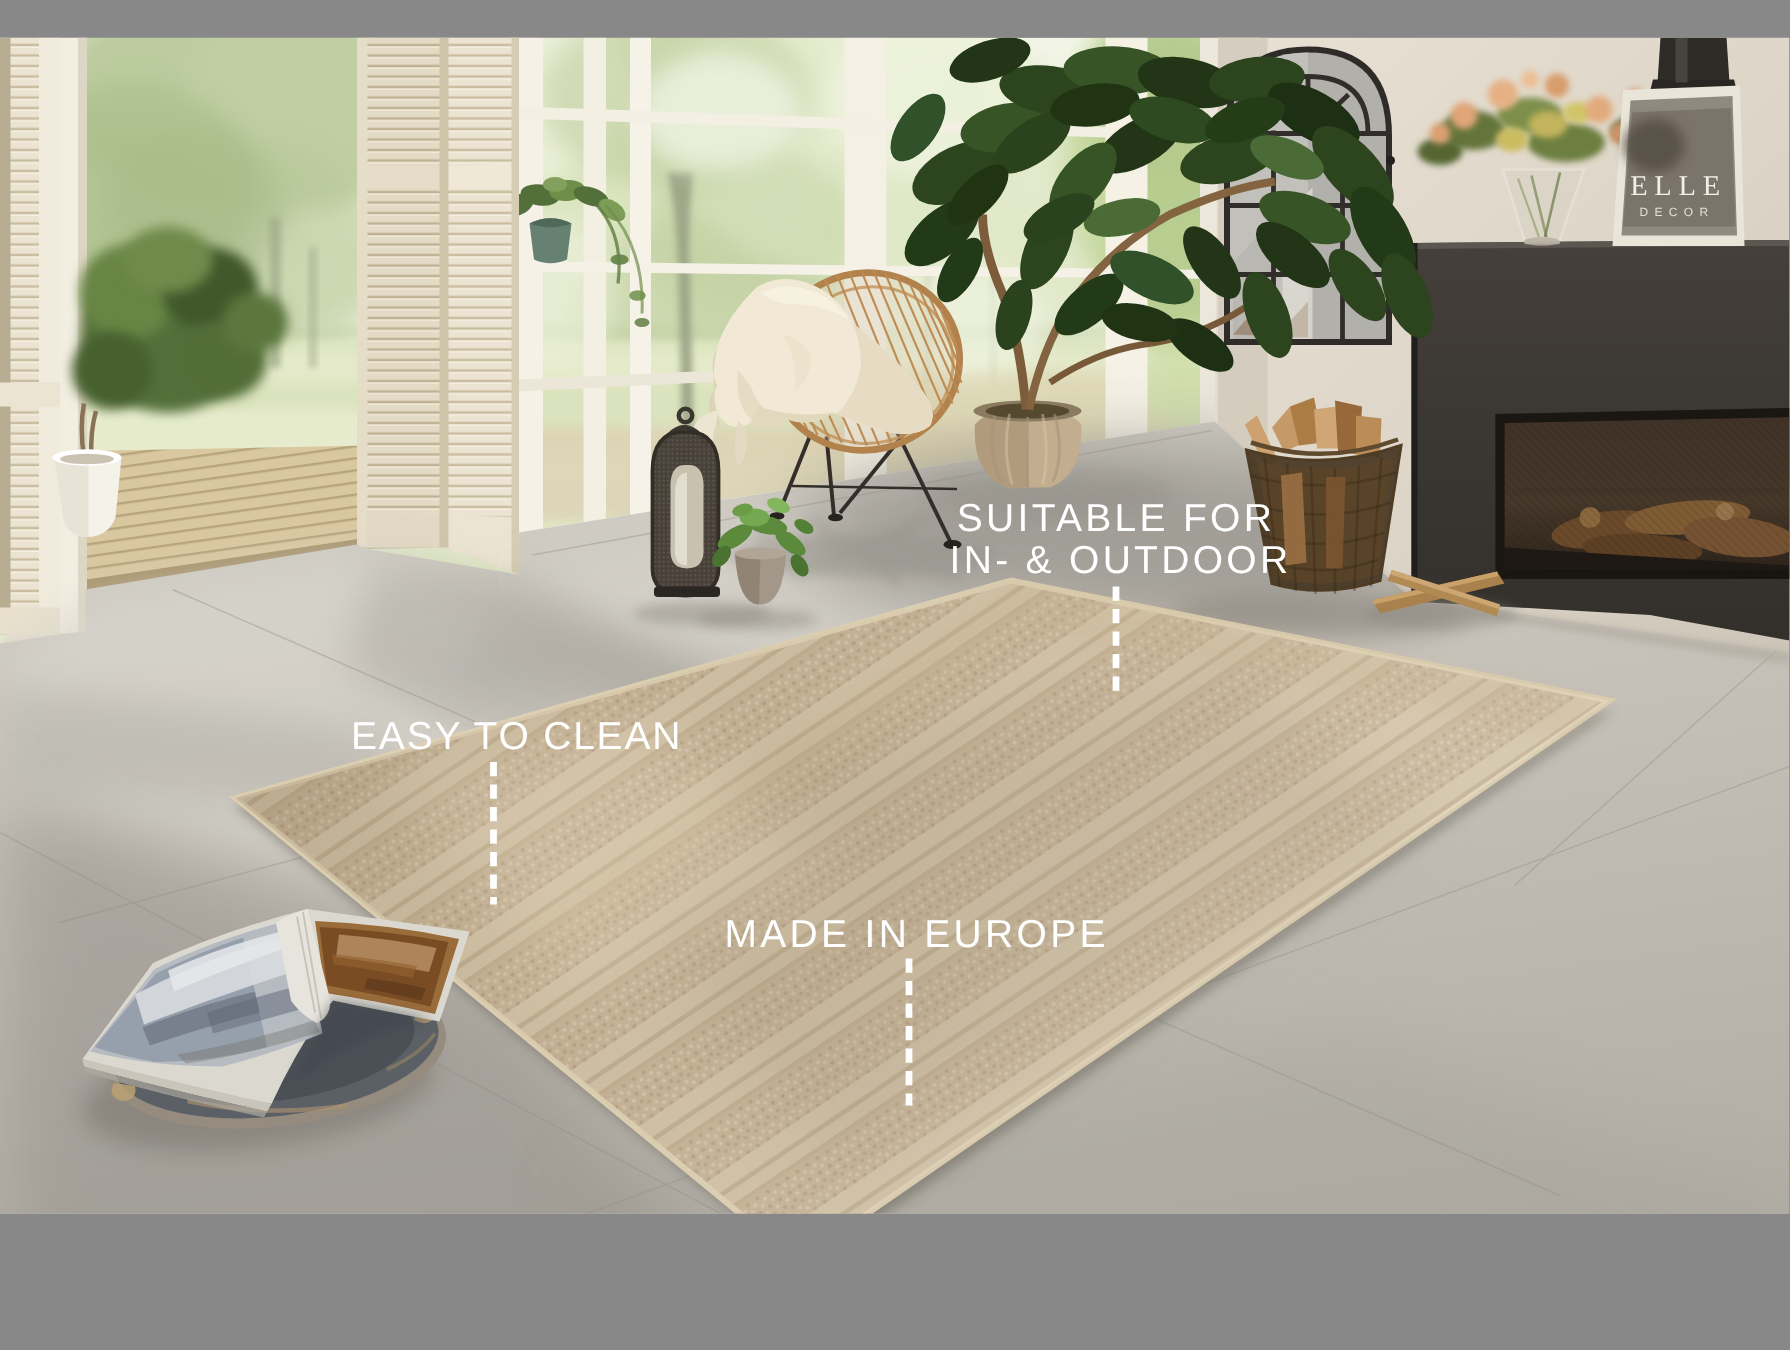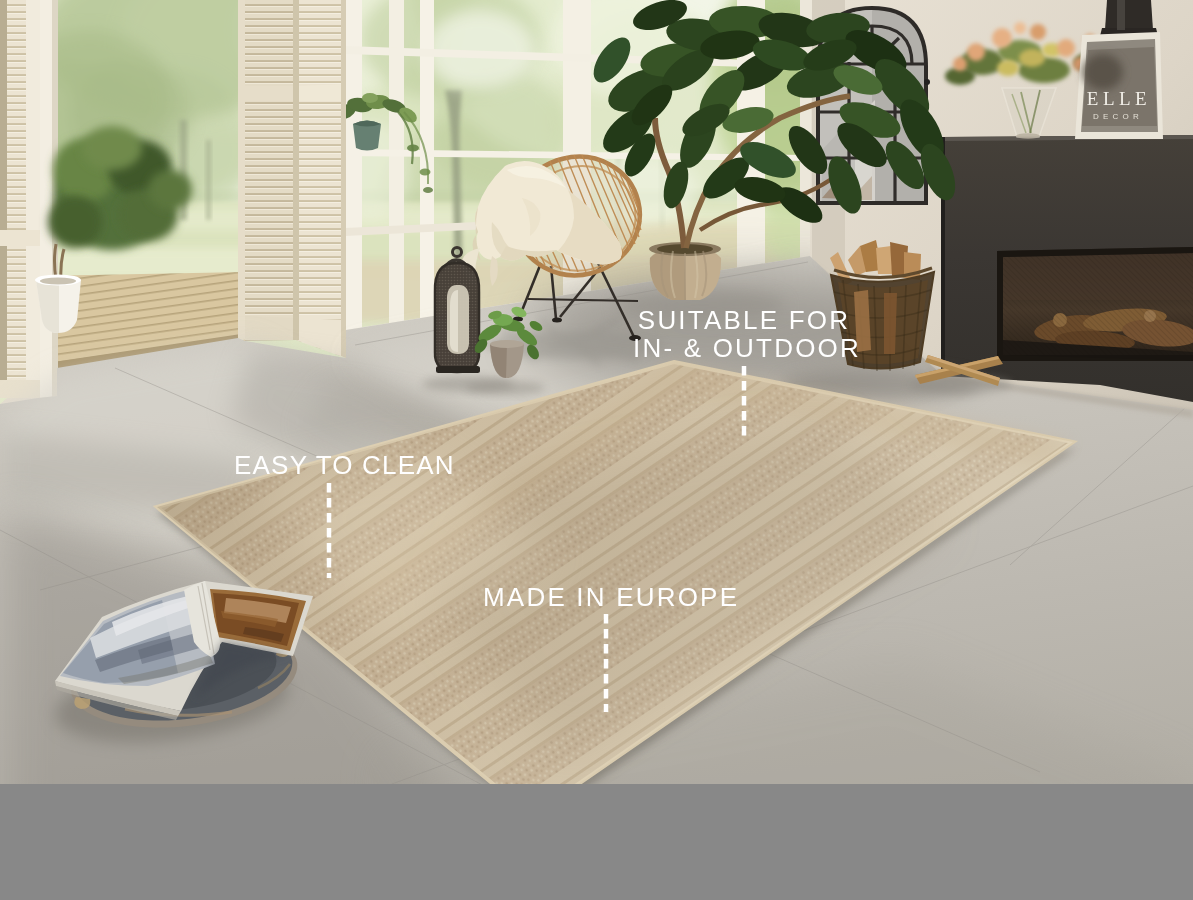--- a/index.html
+++ b/index.html
@@ -1,16 +1,16 @@
 <!DOCTYPE html>
 <html><head>
 <meta charset="utf-8">
 <style>
   html,body{margin:0;padding:0;background:#888;}
-  #stage{position:relative;width:1193px;height:784px;overflow:hidden;font-family:"Liberation Sans",sans-serif;}
+  #stage{position:relative;width:1193px;height:784px;overflow:hidden;font-family:"Liberation Sans",sans-serif;margin-top:25px;}
   svg{display:block;}
 </style>
 </head>
 <body>
 <div id="stage">
 <svg width="1193" height="900" viewBox="0 0 1193 900">
 <defs>
   <linearGradient id="wallg" x1="0" y1="0" x2="1" y2="1">
     <stop offset="0" stop-color="#e8e1d4"></stop>
     <stop offset="0.55" stop-color="#ddd5c7"></stop>

